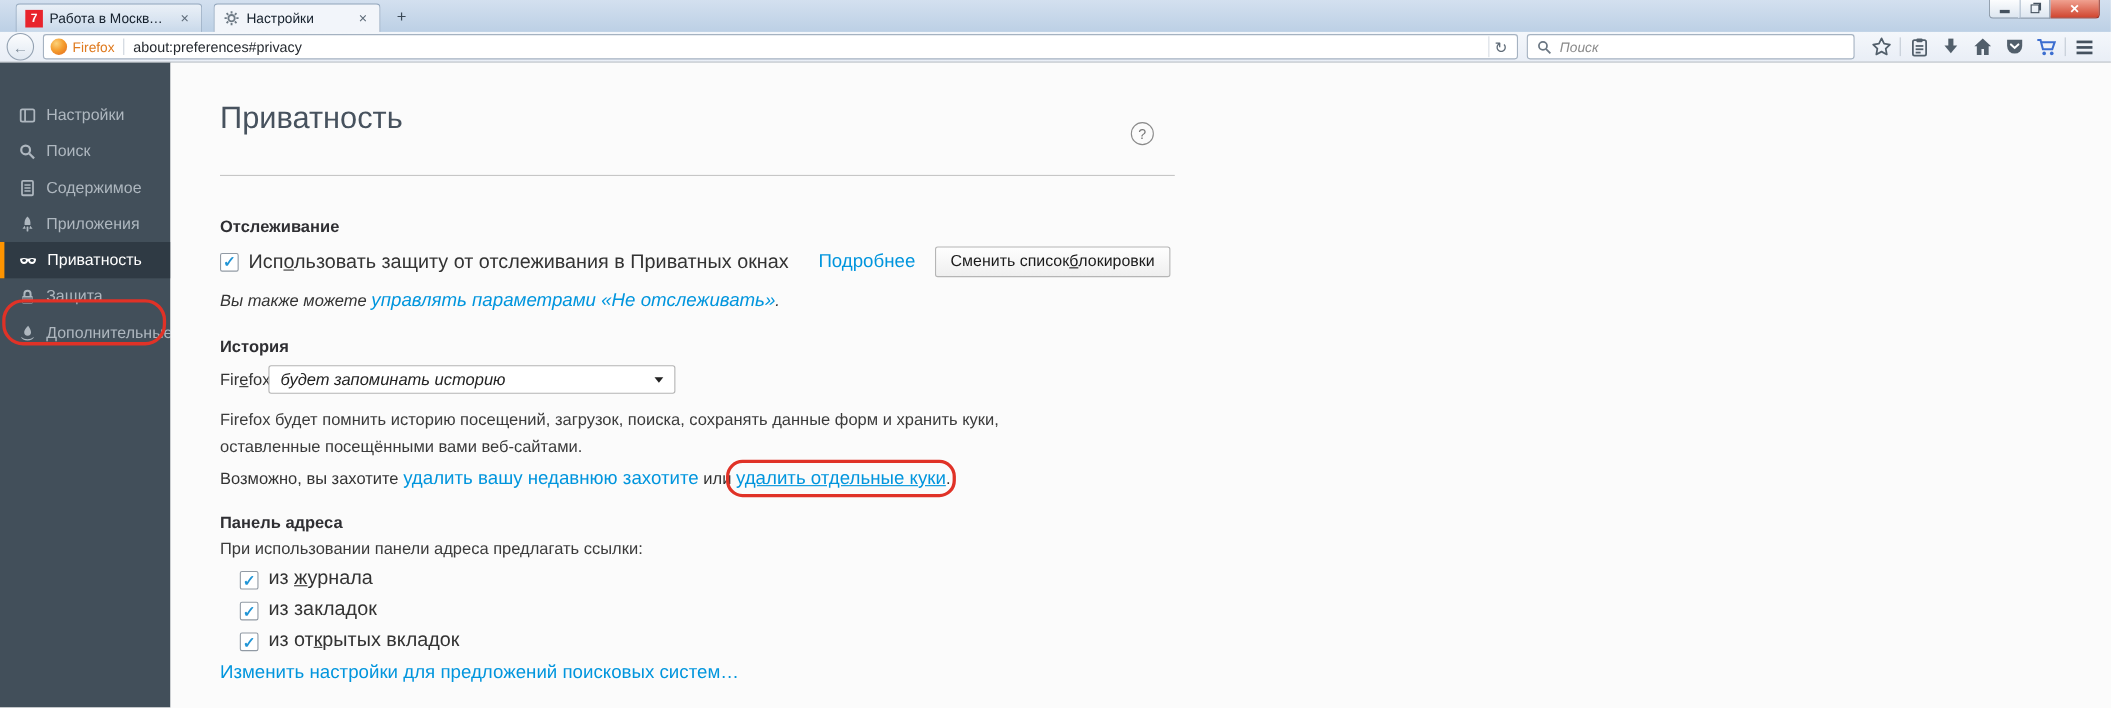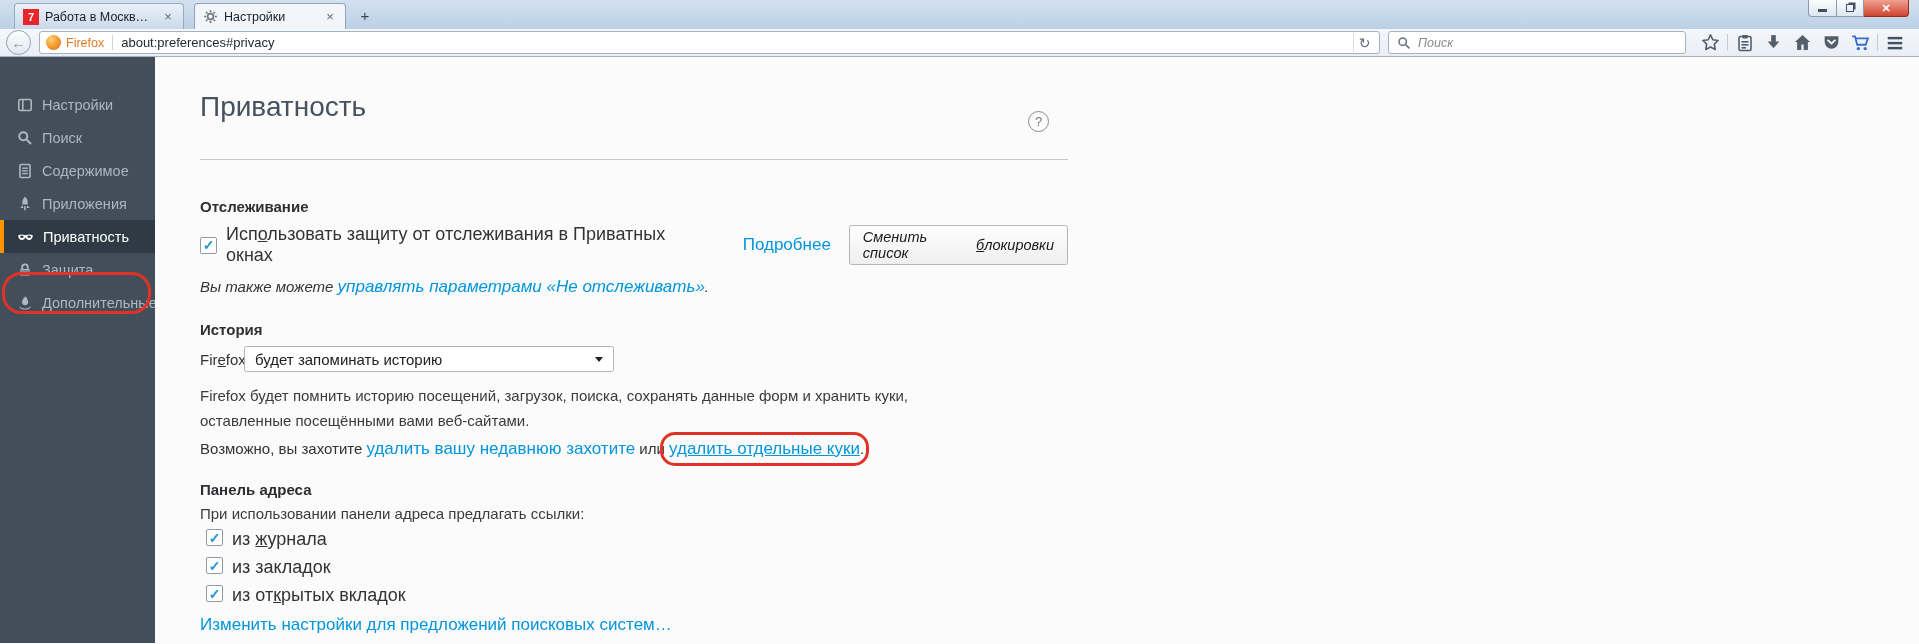--- a/index.html
+++ b/index.html
@@ -64,38 +64,38 @@
   .help-btn { position:absolute; left:873px; top:54px; width:21px; height:21px; border:1.5px solid #8a8a8a; border-radius:50%; color:#777; font-size:13px; display:flex; align-items:center; justify-content:center; }
 
   .sec-h { font-size:15px; font-weight:bold; color:#2f2f33; }
   .sec-h.tracking { margin-top:38px; }
   .row1 { margin-top:9px; display:flex; align-items:center; }
   .cb { width:17px; height:17px; background:#fff; border:1px solid #919aa4; border-radius:2px; display:flex; align-items:center; justify-content:center; flex:none; }
   .cb::before { content:"✓"; color:#2195d6; font-size:14px; font-weight:bold; line-height:14px; }
   .cb-label { font-size:18px; color:#333; margin-left:9px; }
   a.lnk { color:#0095dd; text-decoration:none; font-size:17px; }
   .learn-more { margin-left:27px; }
-  .btn { margin-left:18px; height:40px; padding:0 13px; font-size:14.5px; color:#1a1a1a; background:linear-gradient(#fefefe,#efefef); border:1px solid #b5b5b5; border-radius:2.5px; display:inline-flex; align-items:center; font-family:"Liberation Sans",sans-serif;font-style:italic; }
+  .btn { margin-left:18px; height:28px; padding:0 13px; font-size:14.5px; color:#1a1a1a; background:linear-gradient(#fefefe,#efefef); border:1px solid #b5b5b5; border-radius:2.5px; display:inline-flex; align-items:center; font-family:"Liberation Sans",sans-serif; }
   .note { margin-top:11px; font-size:15px; color:#333;font-style:italic; }
 
   .sec-h.history { margin-top:24px; }
   .dd-row { margin-top:8px; display:flex; align-items:center; }
   .dd-label { font-size:15px; color:#333; width:44px; flex:none; }
   .dropdown { width:370px; height:26px; background:#fff; border:1px solid #b4b4b4; border-radius:2.5px; display:flex; align-items:center; padding:0 10px; }
-  .dd-value { flex:1; font-size:15px; color:#222; }
+  .dd-value { flex:1; font-size:15px; color:#222;font-style:italic; }
   .dd-caret { width:0; height:0; border-left:4.5px solid transparent; border-right:4.5px solid transparent; border-top:5.5px solid #222; }
   .desc { margin-top:11px; font-size:15px; color:#3b3b3b; line-height:25px; }
   .clear-line { margin-top:6px; font-size:15px; color:#333; }
   .annot-wrap { position:relative; display:inline-block; }
   .annot-oval { position:absolute; left:-9px; right:-9px; top:-7px; bottom:-7px; border:3px solid #e03227; border-radius:15px; pointer-events:none; }
   .annot-wrap a { text-decoration:underline; }
 
   .sec-h.locbar { margin-top:22px; }
   .intro { margin-top:7px; font-size:15px; color:#3b3b3b; }
-  .cb-row { margin-top:7px; display:flex; align-items:flex-start; margin-left:6px; }
+  .cb-row { margin-top:7px; display:flex; align-items:flex-end; margin-left:18px; }
   .settings-link { display:inline-block; margin-top:9px; }
   u { text-decoration:underline; }
 
   svg { display:block; }
 </style>
 </head>
 <body>
 
 <div class="window">
 

